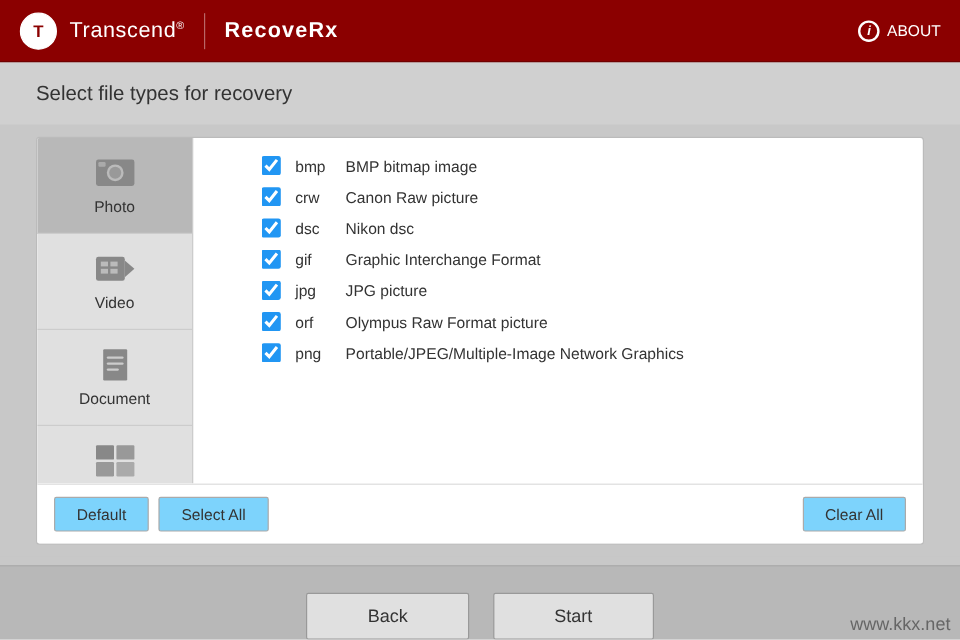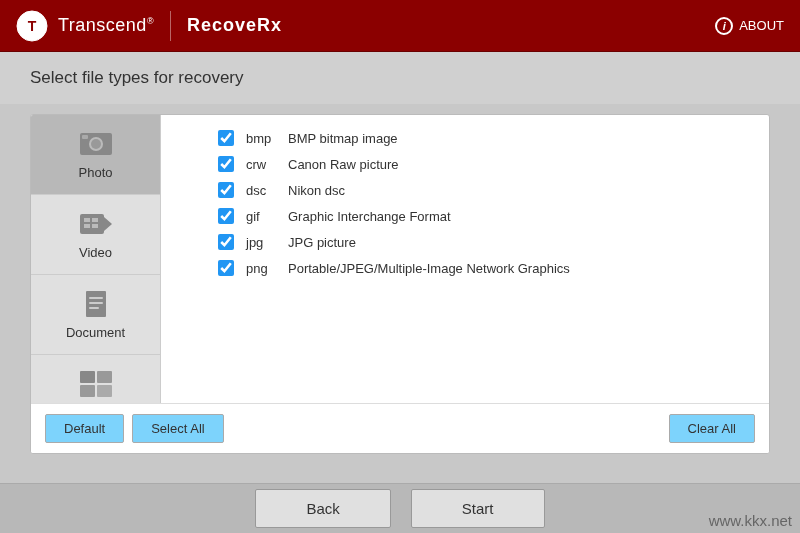--- a/index.html
+++ b/index.html
@@ -200,24 +200,24 @@
     .btn-right {
       margin-left: auto;
     }
 
     
     .bottom-nav {
       position: absolute;
       bottom: 0;
       left: 0;
       right: 0;
-      height: 50px;
+      height: 62px;
       background: #b8b8b8;
       display: flex;
-      align-items: center;
+      align-items: flex-end;
       justify-content: center;
       gap: 20px;
       border-top: 1px solid #aaa;
     }
     .nav-btn {
       padding: 10px 50px;
       font-size: 15px;
       border: 1px solid #999;
       background: #e0e0e0;
       cursor: pointer;
@@ -331,20 +331,25 @@
             <span class="file-ext">gif</span>
             <span class="file-desc">Graphic Interchange Format</span>
           </div>
           <div class="file-row">
             <input type="checkbox" class="file-checkbox" checked="" style="">
             <span class="file-ext">jpg</span>
             <span class="file-desc">JPG picture</span>
           </div>
           <div class="file-row">
             <input type="checkbox" class="file-checkbox" checked="" style="">
+            <span class="file-ext">orf</span>
+            <span class="file-desc">Olympus Raw Format picture</span>
+          </div>
+          <div class="file-row">
+            <input type="checkbox" class="file-checkbox" checked="" style="">
             <span class="file-ext">png</span>
             <span class="file-desc">Portable/JPEG/Multiple-Image Network Graphics</span>
           </div>
         </div>
     </div>
 
     <div class="panel-footer">
       <button class="btn">Default</button>
       <button class="btn">Select All</button>
       <button class="btn btn-right">Clear All</button>

